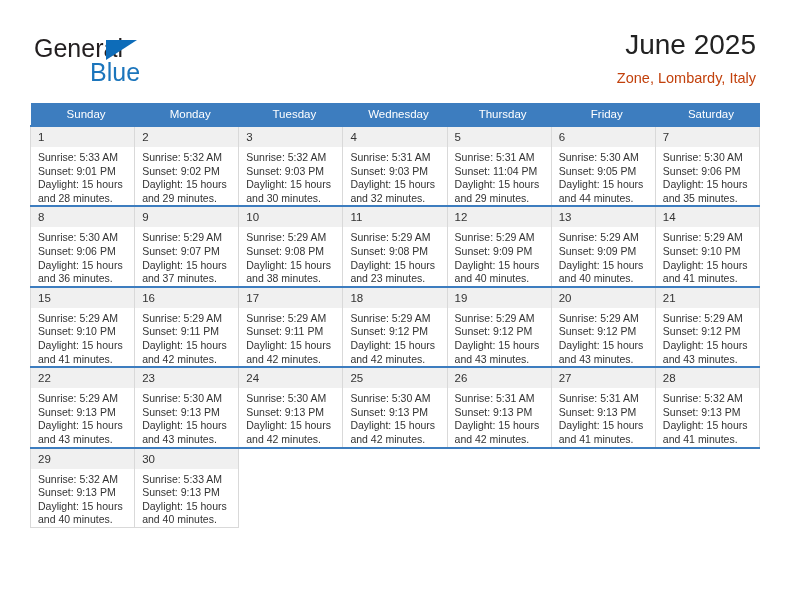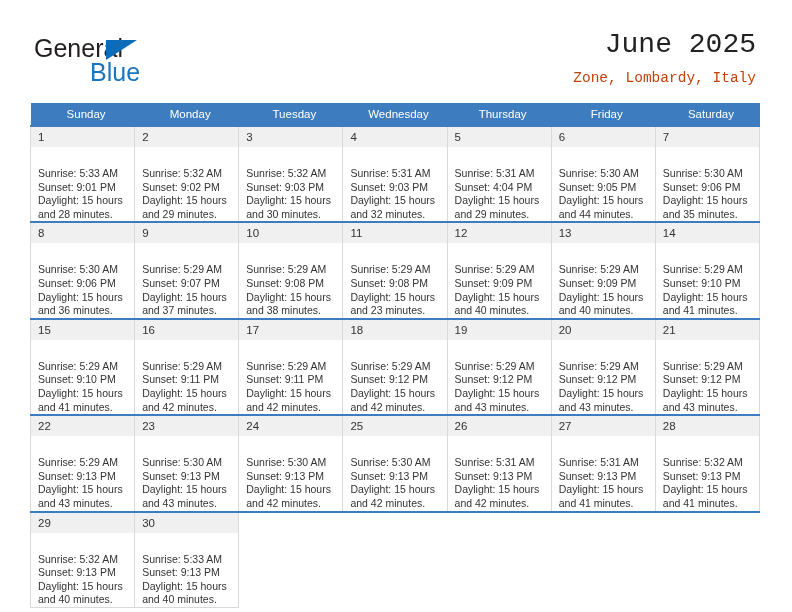--- a/index.html
+++ b/index.html
@@ -60,21 +60,20 @@
     top: 24px;
     font-size: 25px;
     color: #1b75bc;
     font-family: "Liberation Sans", sans-serif;
   }
   .title-block {
     position: absolute;
     right: 36px;
     top: 28px;
     text-align: right;
-    font-family: Liberation Mono, monospace;
   }
   .title {
     font-size: 28px;
     color: #222222;
     line-height: 34px;
     white-space: nowrap;
   }
   .subtitle {
     font-size: 14.5px;
     color: #c2410c;
@@ -124,21 +123,21 @@
   }
   .daynum {
     display: block;
     background: #f0f0f0;
     font-size: 11.5px;
     color: #333333;
     padding: 4px 0 4px 7px;
     line-height: 12px;
   }
   .info {
-    padding: 20px 6px 0 7px;
+    padding: 4px 6px 0 7px;
     font-size: 10.5px;
     line-height: 13.6px;
     color: #333333;
   }
   .info div { white-space: nowrap; }
 </style>
 </head>
 <body>
 
 <div class="page">
@@ -205,21 +204,21 @@
               <div>Sunrise: 5:31 AM</div>
               <div>Sunset: 9:03 PM</div>
               <div>Daylight: 15 hours</div>
               <div>and 32 minutes.</div>
             </div>
           </td>
           <td>
             <span class="daynum">5</span>
             <div class="info">
               <div>Sunrise: 5:31 AM</div>
-              <div>Sunset: 4:04 PM</div>
+              <div>Sunset: 11:04 PM</div>
               <div>Daylight: 15 hours</div>
               <div>and 29 minutes.</div>
             </div>
           </td>
           <td>
             <span class="daynum">6</span>
             <div class="info">
               <div>Sunrise: 5:30 AM</div>
               <div>Sunset: 9:05 PM</div>
               <div>Daylight: 15 hours</div>

